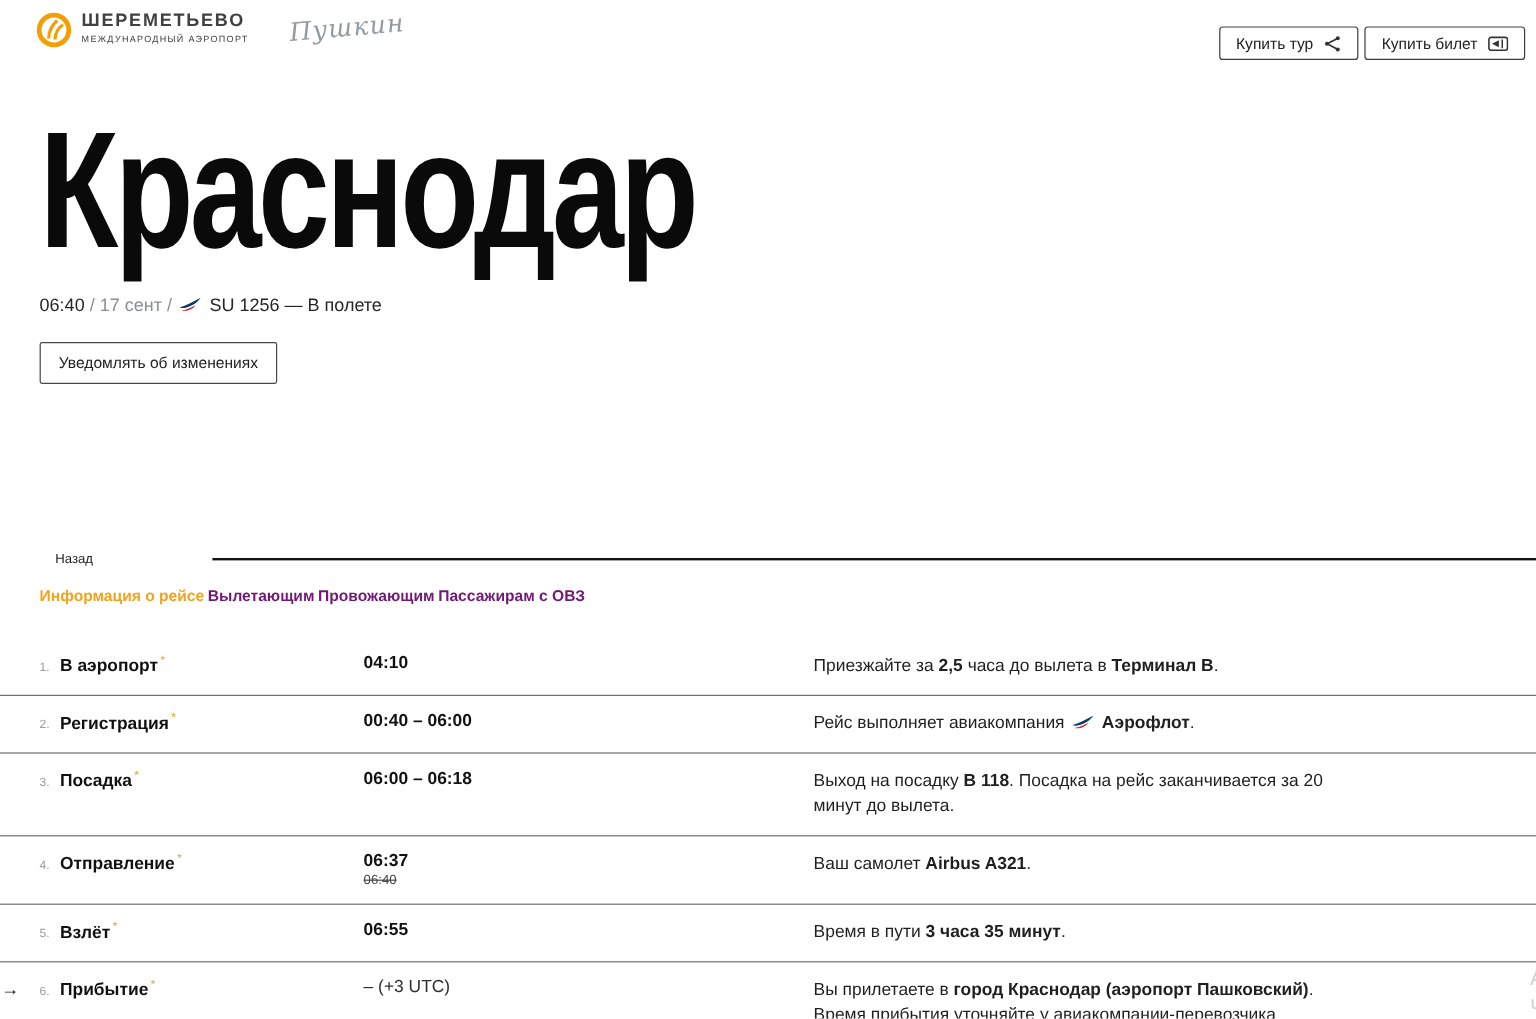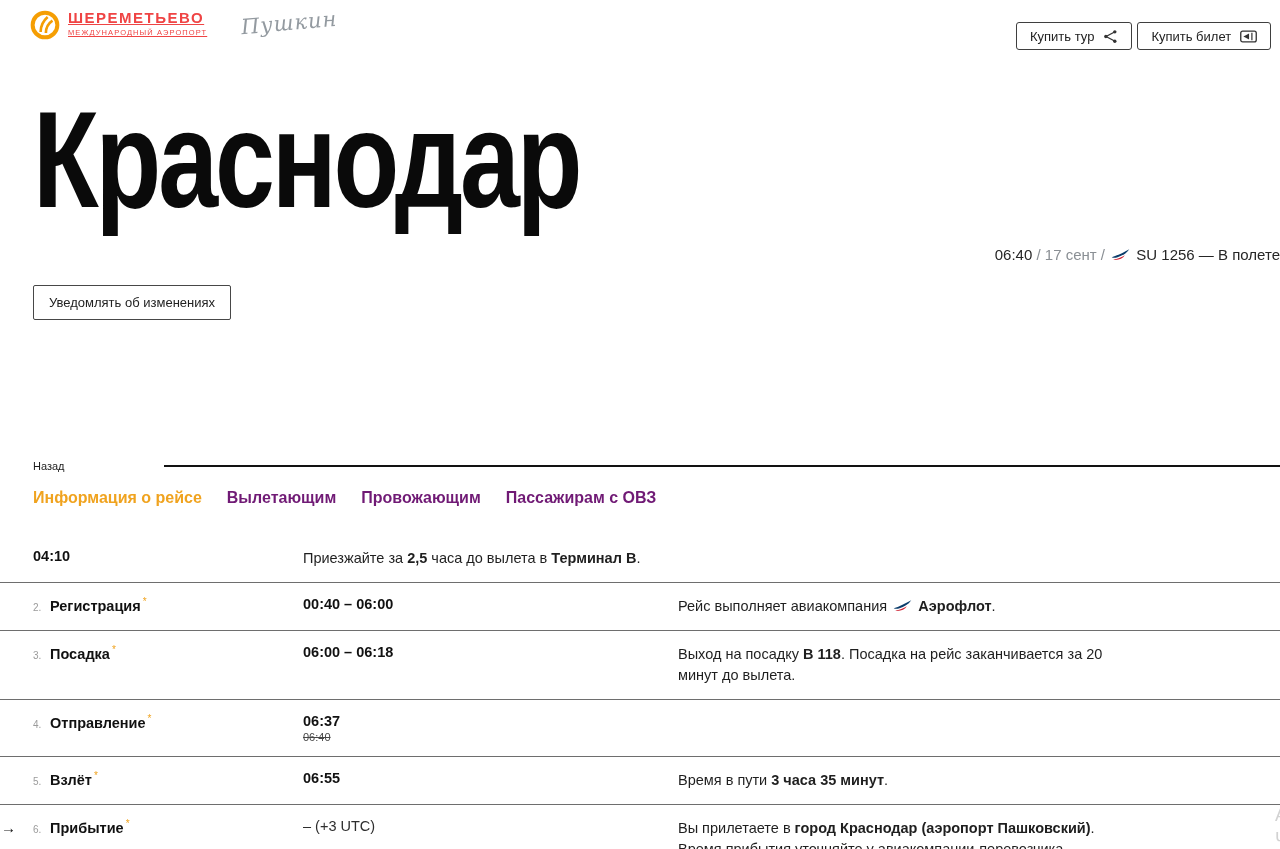--- a/index.html
+++ b/index.html
@@ -6,39 +6,39 @@
   html, body { background: #fff; }
   body { font-family: "Liberation Sans", sans-serif; color: #1c1c1c; }
   .page { position: relative; width: 1280px; height: 849px; overflow: hidden; background: #fff; }
   b { font-weight: bold; }
   .muted { color: #8a8f94; }
 
   
   header { position: relative; height: 48px; padding: 9px 0 0 30px; }
   .logo-group { display: flex; align-items: flex-start; }
   .logo-mark { flex: 0 0 auto; margin-top: 1px; }
-  .logo-text { margin-left: 8px; color: #ef4444; text-decoration: underline; }
+  .logo-text { margin-left: 8px; color: #404040; }
   .brand-title { font-size: 15px; font-weight: bold; letter-spacing: 1.5px; }
   .brand-subtitle { font-size: 7.5px; letter-spacing: 1.1px; margin-top: 2px; }
   .signature { margin-left: 34px; margin-top: 2px; font-family: "DejaVu Serif", serif; font-style: italic; font-size: 21px; color: #939aa0; transform: rotate(-5deg); letter-spacing: 1px; }
   .header-buttons { position: absolute; top: 22px; left: 1016px; display: flex; gap: 5px; white-space: nowrap; }
   .hbtn { display: inline-flex; align-items: center; gap: 9px; height: 28px; padding: 0 13px; background: #fff; border: 1px solid #3f3f3f; border-radius: 3px; font-size: 13px; color: #222; font-family: inherit; cursor: pointer; }
 
   
   h1.page-title { margin: 42px 0 0 33px; height: 144px; font-size: 138px; line-height: 1.0; font-weight: bold; letter-spacing: -4px; color: #0a0a0a; white-space: nowrap; }
   .title-inner { display: inline-block; transform: scaleX(0.78); transform-origin: left top; }
-  .flight-meta { margin: 12px 0 0 33px; font-size: 15px; color: #262626; text-align: right; }
+  .flight-meta { margin: 12px 0 0 33px; font-size: 15px; color: #262626; }
   .af-icon { vertical-align: -1px; margin: 0 2px; }
   .notify-btn { margin: 22px 0 0 33px; font-size: 13px; color: #222; background: #fff; border: 1px solid #474747; border-radius: 2px; padding: 9px 15px; font-family: inherit; cursor: pointer; text-align: center; }
 
   
-  .back-nav { display: flex; align-items: center; margin-top: 140px; padding-left: 33px; }
+  .back-nav { display: flex; align-items: center; margin-top: 140px; padding-left: 46px; }
   .back-link { font-size: 11px; color: #1c1c1c; text-decoration: none; cursor: pointer; }
   .back-rule { flex: 1; height: 2px; background: #121212; margin-left: 99px; }
-  .tabs { display: flex; gap: 25px; margin: 17px 0 0 33px; font-size: 16px; font-weight: bold; }
+  .tabs { display: flex; gap: 3px; margin: 17px 0 0 33px; font-size: 13px; font-weight: bold; }
   .tab { color: #701a75; cursor: pointer; }
   .tab.active { color: #f0a31f; }
 
   
   .timeline { margin-top: 28px; }
   .row { position: relative; display: grid; grid-template-columns: 270px 375px 1fr; align-items: start; padding: 13px 160px 13px 33px; border-bottom: 1px solid #6e6e6e; }
   .row:last-child { border-bottom: none; }
   .row-arrow { position: absolute; left: 1px; top: 14px; font-size: 15px; color: #111; }
   .row-num { display: inline-block; width: 17px; font-size: 10px; color: #9b9b9b; }
   .row-label { font-size: 14.5px; font-weight: bold; color: #111; }
@@ -112,20 +112,23 @@
     <span class="tab active">Информация о рейсе</span>
     <span class="tab">Вылетающим</span>
     <span class="tab">Провожающим</span>
     <span class="tab">Пассажирам с ОВЗ</span>
   </div>
 
   <div class="timeline">
 
       <div class="row">
 
+        <div class="c1">
+          <span class="row-num">1.</span><span class="row-label">В аэропорт</span><sup class="star">*</sup>
+        </div>
         <div class="c2">
           <div class="time">04:10</div>
 
         </div>
         <div class="desc"><span>Приезжайте за </span><b>2,5</b><span> часа до вылета в </span><b>Терминал B</b><span>.</span></div>
       </div>
 
       <div class="row">
 
         <div class="c1">
@@ -157,20 +160,21 @@
 
       <div class="row">
 
         <div class="c1">
           <span class="row-num">4.</span><span class="row-label">Отправление</span><sup class="star">*</sup>
         </div>
         <div class="c2">
           <div class="time">06:37</div>
           <div class="time-old">06:40</div>
         </div>
+        <div class="desc"><span>Ваш самолет </span><b>Airbus A321</b><span>.</span></div>
       </div>
 
       <div class="row">
 
         <div class="c1">
           <span class="row-num">5.</span><span class="row-label">Взлёт</span><sup class="star">*</sup>
         </div>
         <div class="c2">
           <div class="time">06:55</div>
 

